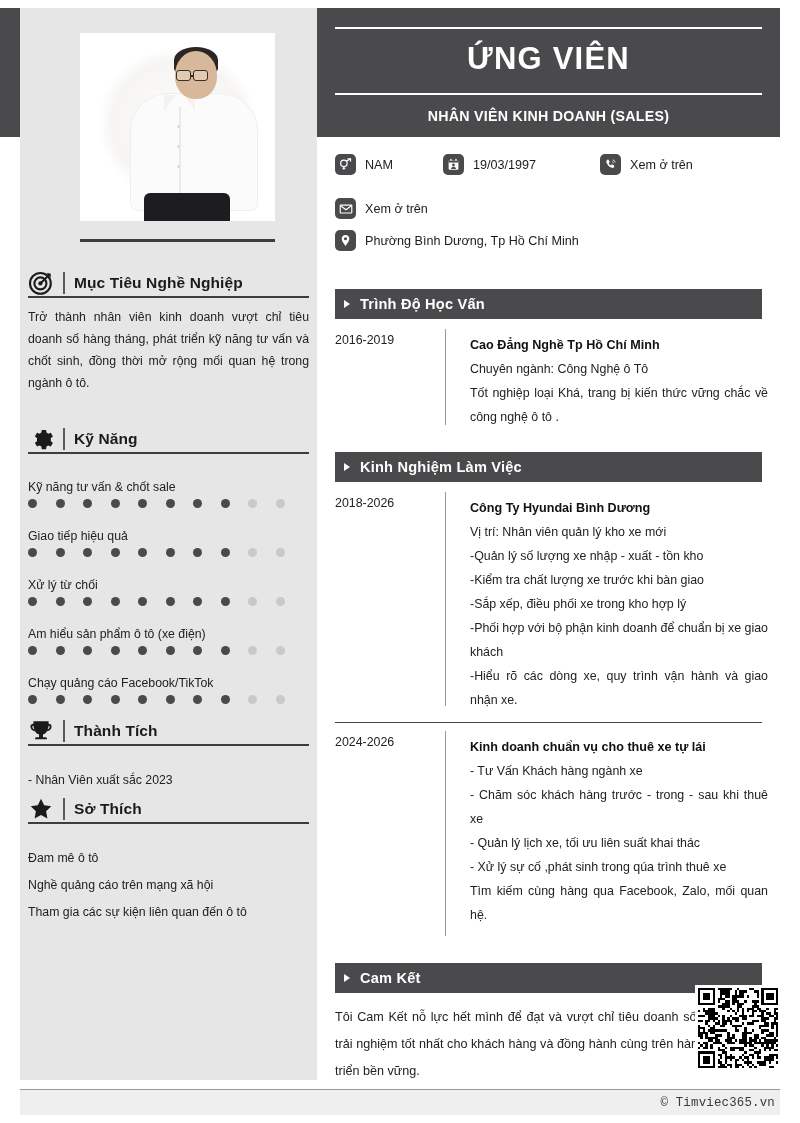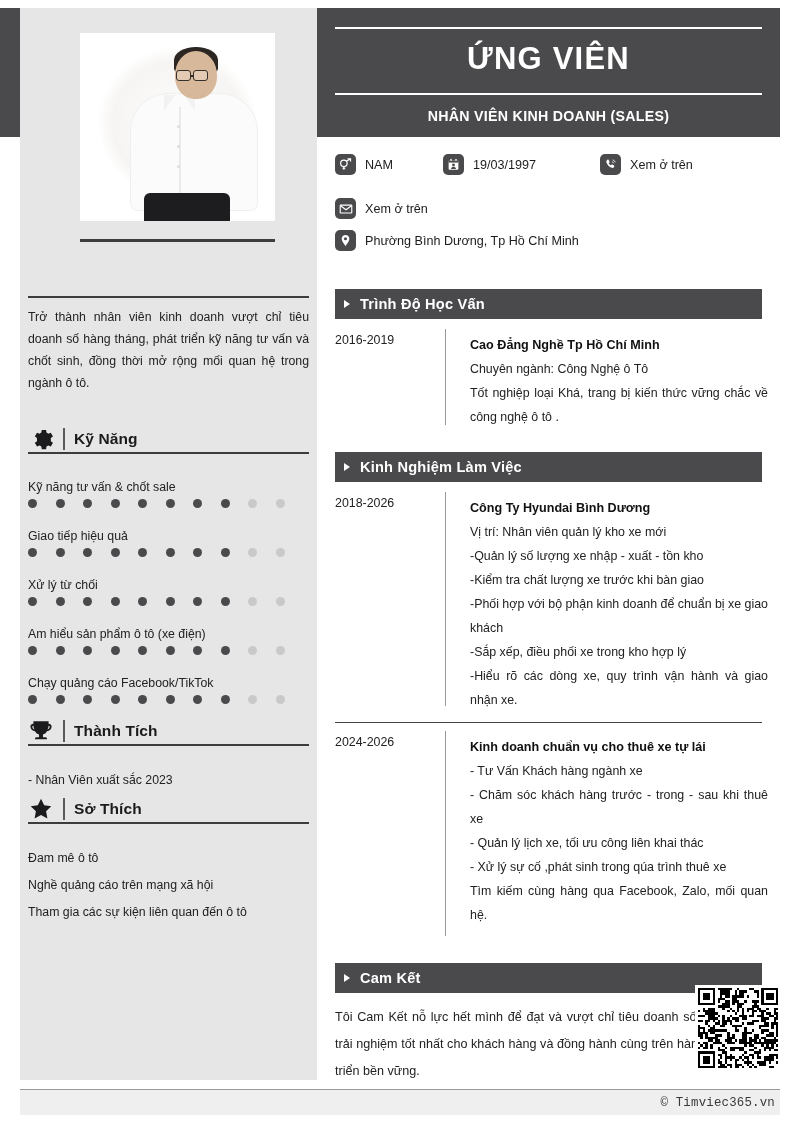--- a/index.html
+++ b/index.html
@@ -208,20 +208,33 @@
       <div class="ph-btn" style="top:132px"></div>
       <div class="ph-trousers"></div>
       <div class="ph-hair"></div>
       <div class="ph-head"></div>
       <div class="ph-glass-l"></div>
       <div class="ph-glass-r"></div>
       <div class="ph-glass-bridge"></div>
     </div>
     <div class="photo-underline"></div>
 
+    <div class="sec-head" style="left:8px; top:262px;">
+      <span class="sec-icon">
+        <svg width="26" height="26" viewBox="0 0 26 26">
+          <circle cx="12.4" cy="13.4" r="10.4" fill="none" stroke="#1b1b1d" stroke-width="2.1"></circle>
+          <circle cx="12.4" cy="13.4" r="6" fill="none" stroke="#1b1b1d" stroke-width="2.1"></circle>
+          <circle cx="12.4" cy="13.4" r="2.1" fill="#1b1b1d"></circle>
+          <path d="M12.4 13.4 L21.5 4.6" stroke="#1b1b1d" stroke-width="2.1" fill="none"></path>
+          <path d="M18.2 3.1 L22.6 3.4 L22.9 7.8 Z" fill="#1b1b1d"></path>
+        </svg>
+      </span>
+      <span class="sec-divider"></span>
+      <span class="sec-title">Mục Tiêu Nghề Nghiệp</span>
+    </div>
     <div class="sec-rule" style="left:8px; top:288px; width:281px;"></div>
     <div class="body-text" style="left:8px; top:298px; width:281px;">Trở thành nhân viên kinh doanh vượt chỉ tiêu doanh số hàng tháng, phát triển kỹ năng tư vấn và chốt sinh, đồng thời mở rộng mối quan hệ trong ngành ô tô.</div>
 
     <div class="sec-head" style="left:8px; top:418px;">
       <span class="sec-icon">
         <svg width="26" height="26" viewBox="0 0 24 24">
           <path fill="#1b1b1d" d="M12 8.4a3.6 3.6 0 100 7.2 3.6 3.6 0 000-7.2zm9.1 4.6l-.06-1.9 2-1.5-2-3.4-2.4.9a7.6 7.6 0 00-1.6-1l-.36-2.5h-4l-.36 2.5c-.57.25-1.1.58-1.6 1l-2.4-.9-2 3.4 2 1.5-.06 1.9.06 1 -2 1.5 2 3.4 2.4-.9c.5.4 1.03.73 1.6 1l.36 2.5h4l.36-2.5a7.6 7.6 0 001.6-1l2.4.9 2-3.4-2-1.5z"></path>
         </svg>
       </span>
       <span class="sec-divider"></span>
@@ -421,36 +434,36 @@
     </div>
 
     <div class="entry" style="left:18px; top:488px; width:427px;">
       <span class="entry-year">2018-2026</span>
       <span class="entry-vline" style="height:214px;"></span>
       <div class="entry-body">
         <div class="entry-title">Công Ty Hyundai Bình Dương</div>
         <div class="entry-line">Vị trí: Nhân viên quản lý kho xe mới</div>
         <div class="entry-line">-Quản lý số lượng xe nhập - xuất - tồn kho</div>
         <div class="entry-line">-Kiểm tra chất lượng xe trước khi bàn giao</div>
+        <div class="entry-line">-Sắp xếp, điều phối xe trong kho hợp lý</div>
         <div class="entry-line just">-Phối hợp với bộ phận kinh doanh để chuẩn bị xe giao khách</div>
-        <div class="entry-line">-Sắp xếp, điều phối xe trong kho hợp lý</div>
         <div class="entry-line just">-Hiểu rõ các dòng xe, quy trình vận hành và giao nhận xe.</div>
       </div>
     </div>
 
     <div class="hrule" style="left:18px; top:714px; width:427px;"></div>
 
     <div class="entry" style="left:18px; top:727px; width:427px;">
       <span class="entry-year">2024-2026</span>
       <span class="entry-vline" style="height:205px;"></span>
       <div class="entry-body">
         <div class="entry-title">Kinh doanh chuẩn vụ cho thuê xe tự lái</div>
         <div class="entry-line">- Tư Vấn Khách hàng ngành xe</div>
         <div class="entry-line just">- Chăm sóc khách hàng trước - trong - sau khi thuê xe</div>
-        <div class="entry-line">- Quản lý lịch xe, tối ưu công liên khai thác</div>
+        <div class="entry-line">- Quản lý lịch xe, tối ưu liên suất khai thác</div>
         <div class="entry-line">- Xử lý sự cố ,phát sinh trong qúa trình thuê xe</div>
         <div class="entry-line just">Tìm kiếm cùng hàng qua Facebook, Zalo, mối quan hệ.</div>
       </div>
     </div>
 
     <div class="ribbon" style="left:18px; top:955px; width:427px;">
       <div class="ribbon-inner"></div>
       <span class="ribbon-arrow"></span>
       <span class="ribbon-text">Cam Kết</span>
     </div>

